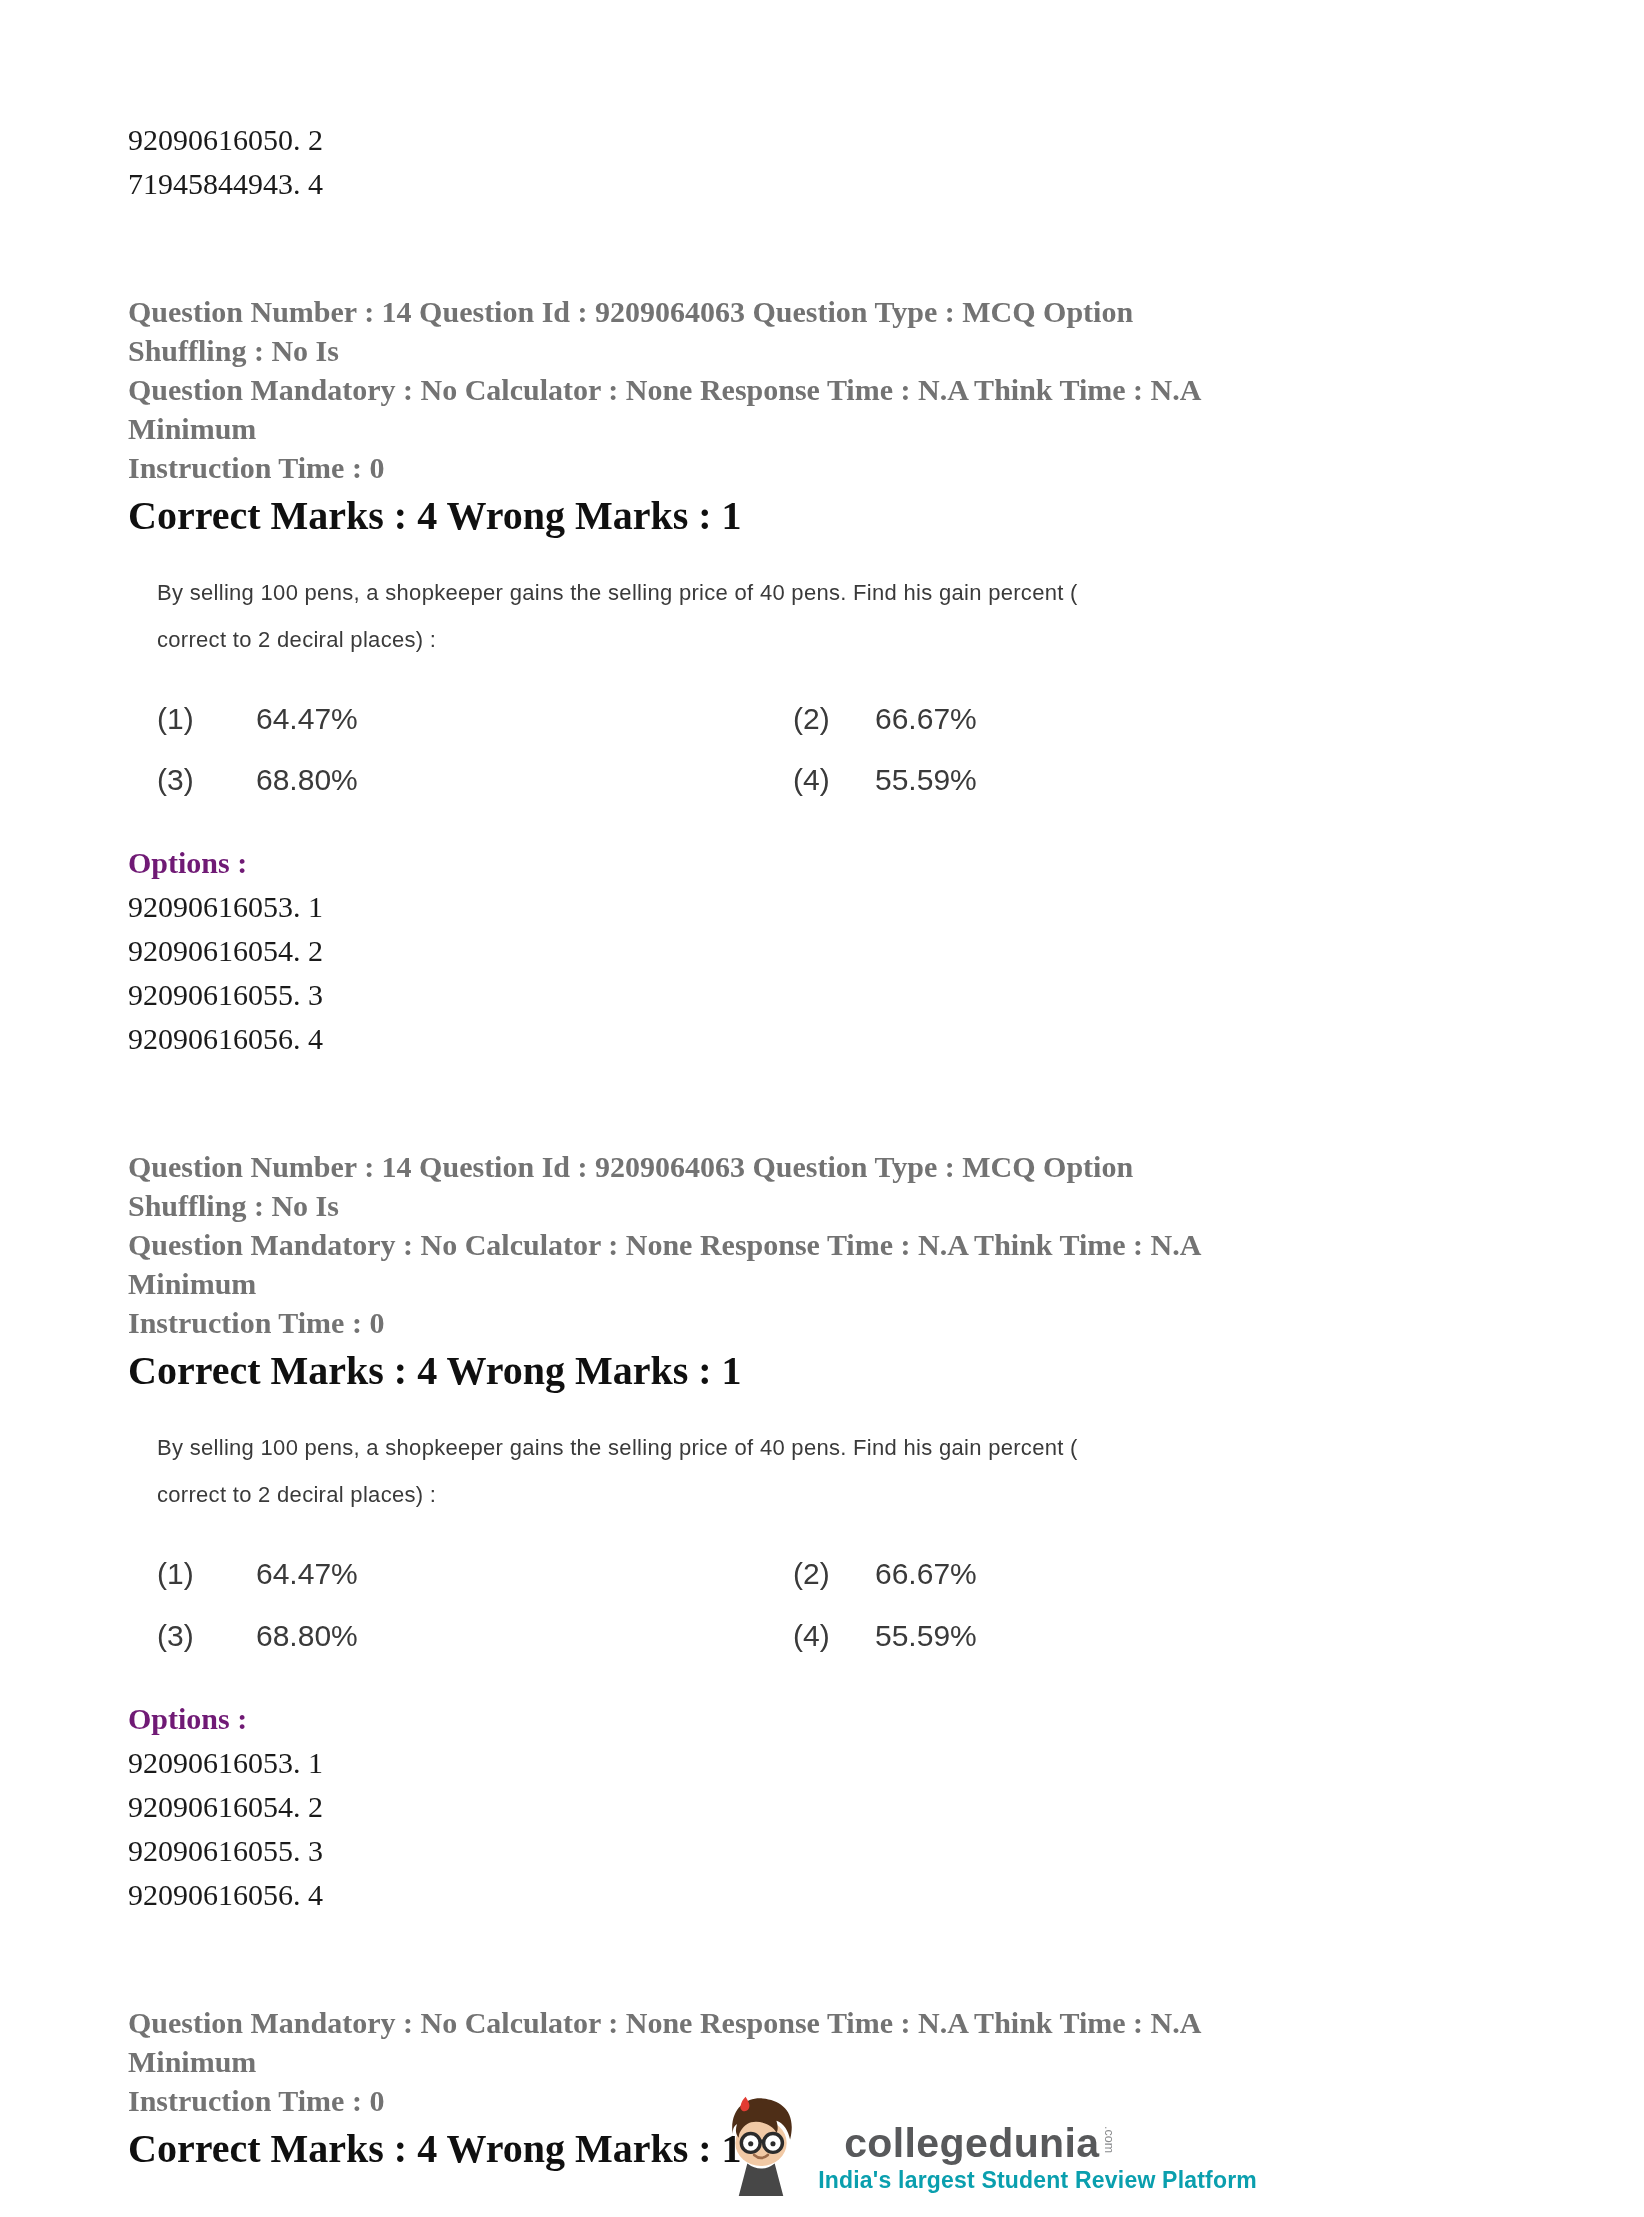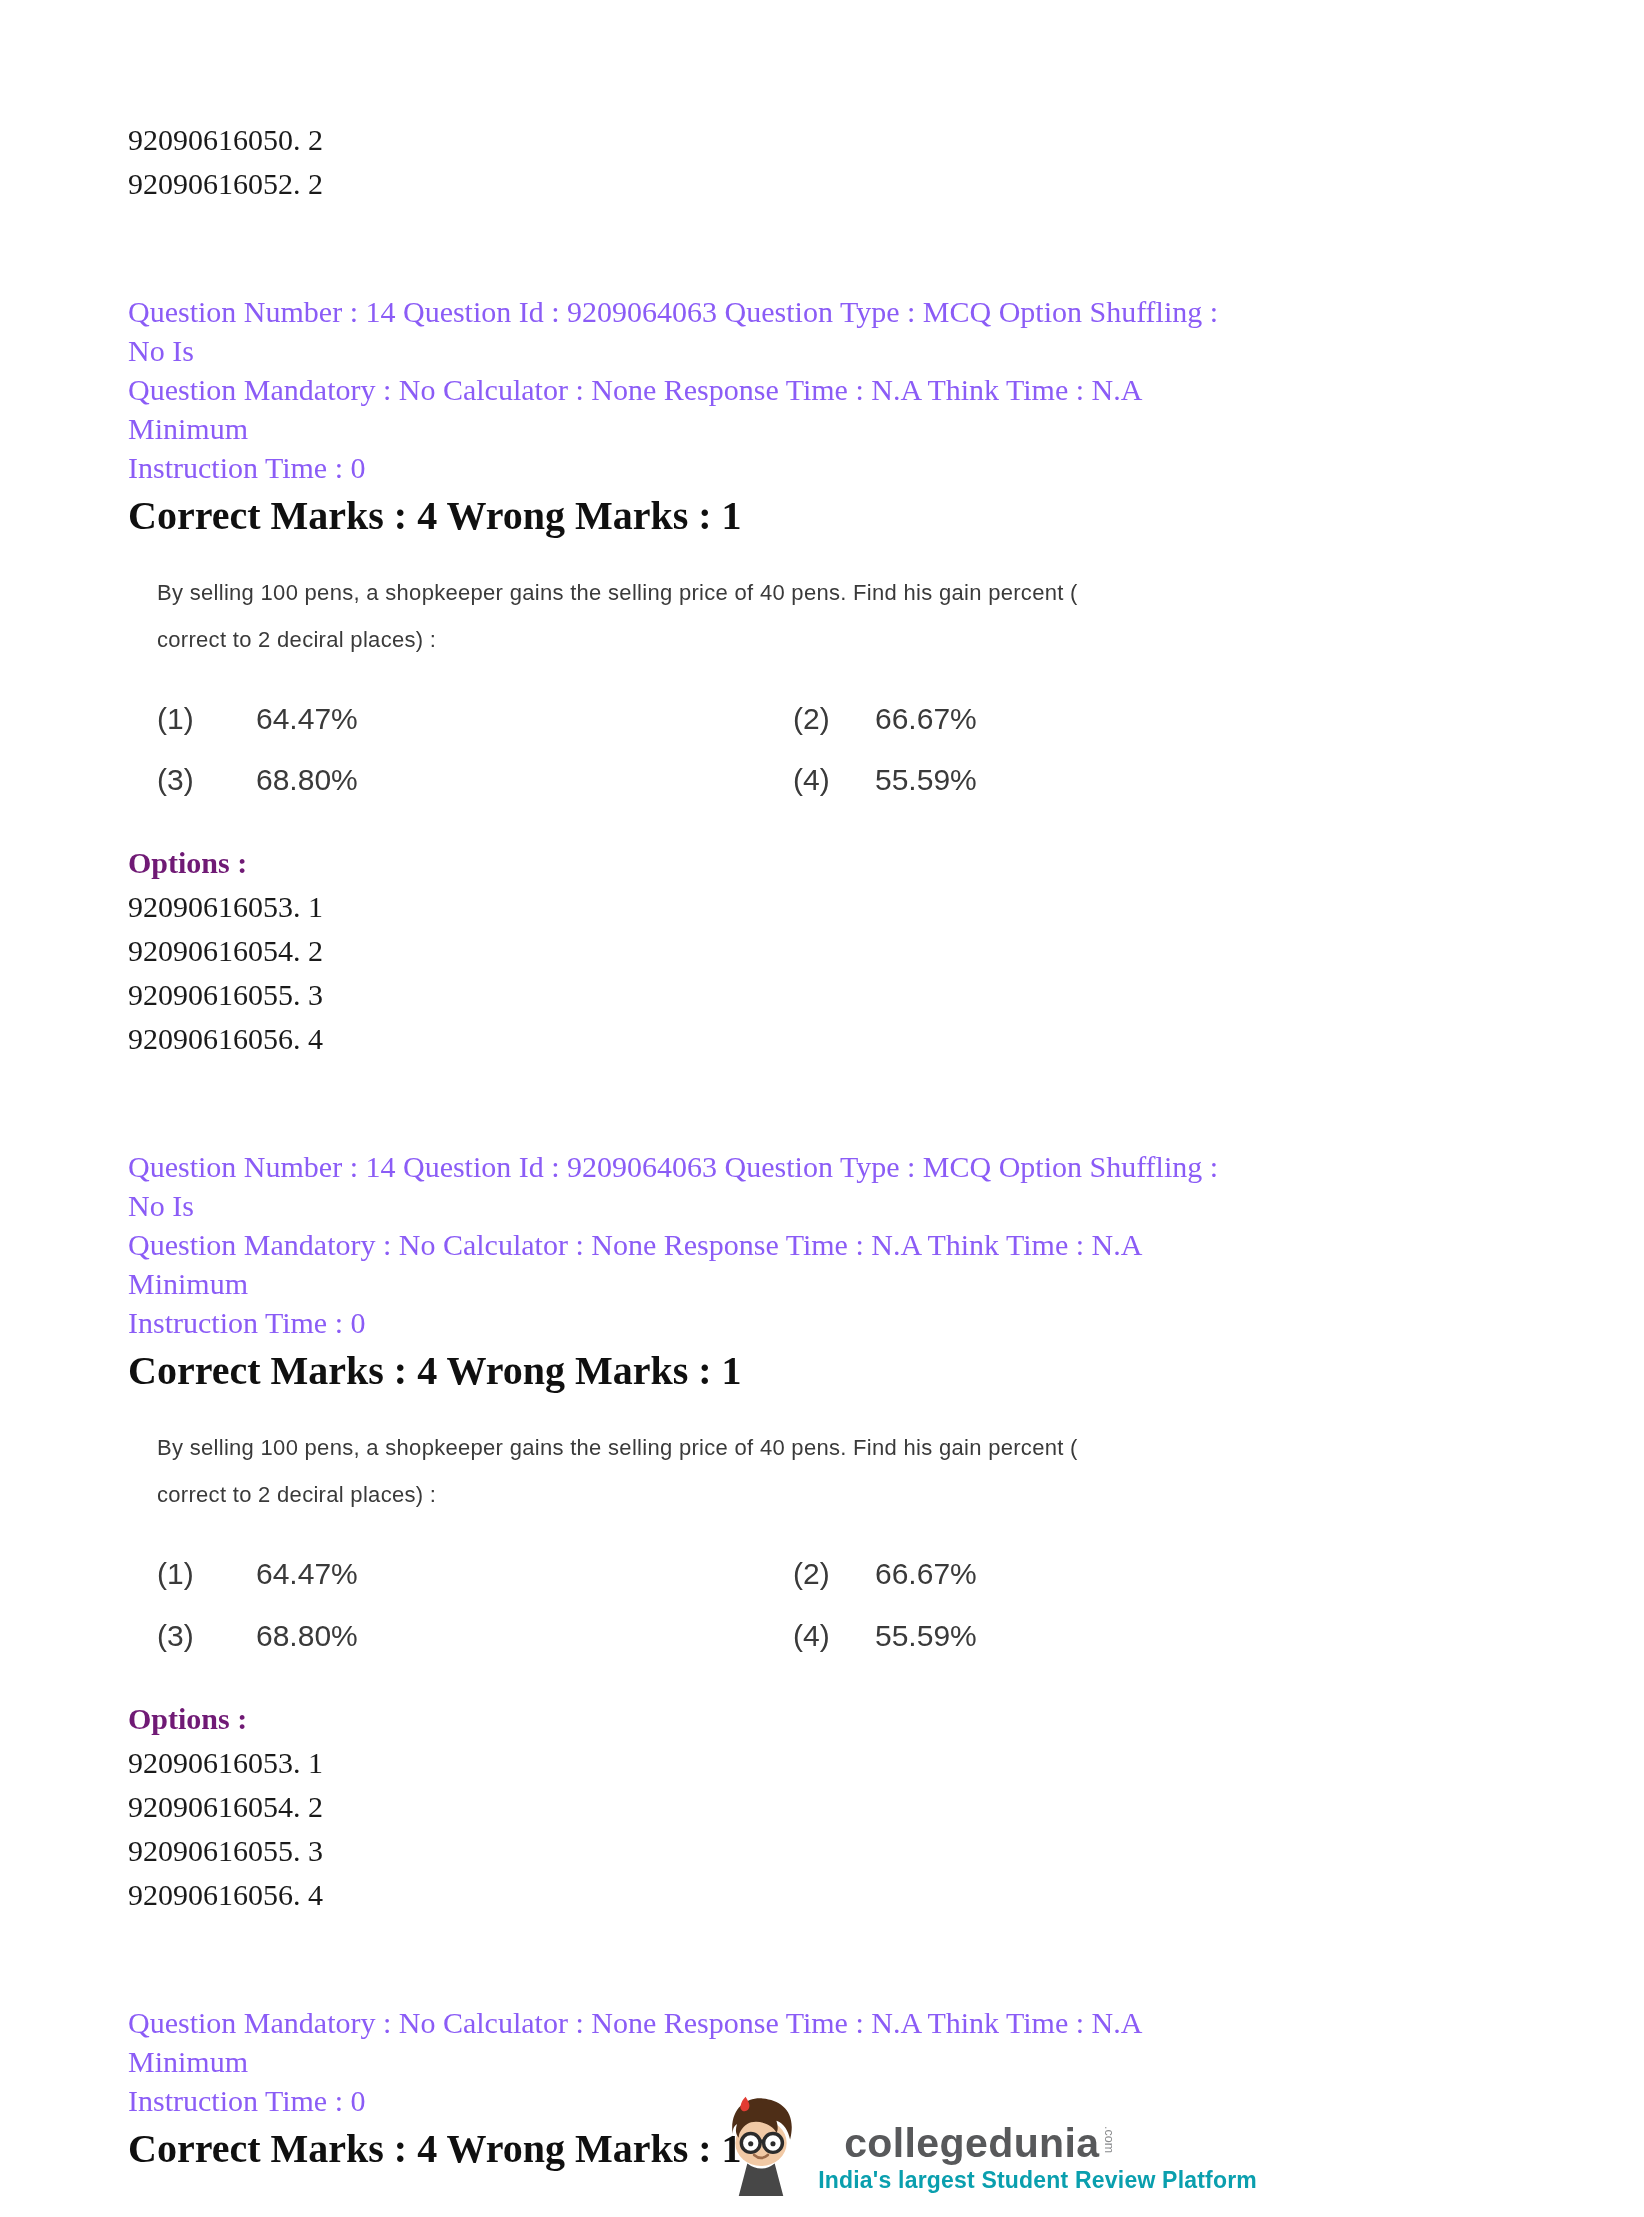--- a/index.html
+++ b/index.html
@@ -19,24 +19,24 @@
     background: #ffffff;
     overflow: hidden;
   }
   .id-line {
     font-size: 30px;
     line-height: 44px;
     color: #1a1a1a;
   }
   .question { margin-top: 86px; }
   .q-header .q-header-line {
-    font-weight: normal;
+    font-weight: bold;
     font-size: 30px;
     line-height: 39px;
-    color: #8b5cf6;
+    color: #737373;
   }
   .q-marks {
     font-weight: bold;
     font-size: 40px;
     line-height: 39px;
     margin-top: 9px;
     color: #101010;
   }
   .q-body {
     margin-top: 34px;
@@ -111,21 +111,21 @@
     letter-spacing: 0.2px;
   }
 </style>
 </head>
 <body>
 
 <div class="page">
 
   <div class="id-block">
     <div class="id-line">92090616050. 2</div>
-    <div class="id-line">92090616052. 2</div>
+    <div class="id-line">71945844943. 4</div>
   </div>
 
   <section class="question">
     <div class="q-header">
       <div class="q-header-line">Question Number : 14 Question Id : 9209064063 Question Type : MCQ Option Shuffling : No Is</div>
       <div class="q-header-line">Question Mandatory : No Calculator : None Response Time : N.A Think Time : N.A Minimum</div>
       <div class="q-header-line">Instruction Time : 0</div>
     </div>
     <div class="q-marks">Correct Marks : 4 Wrong Marks : 1</div>
 

